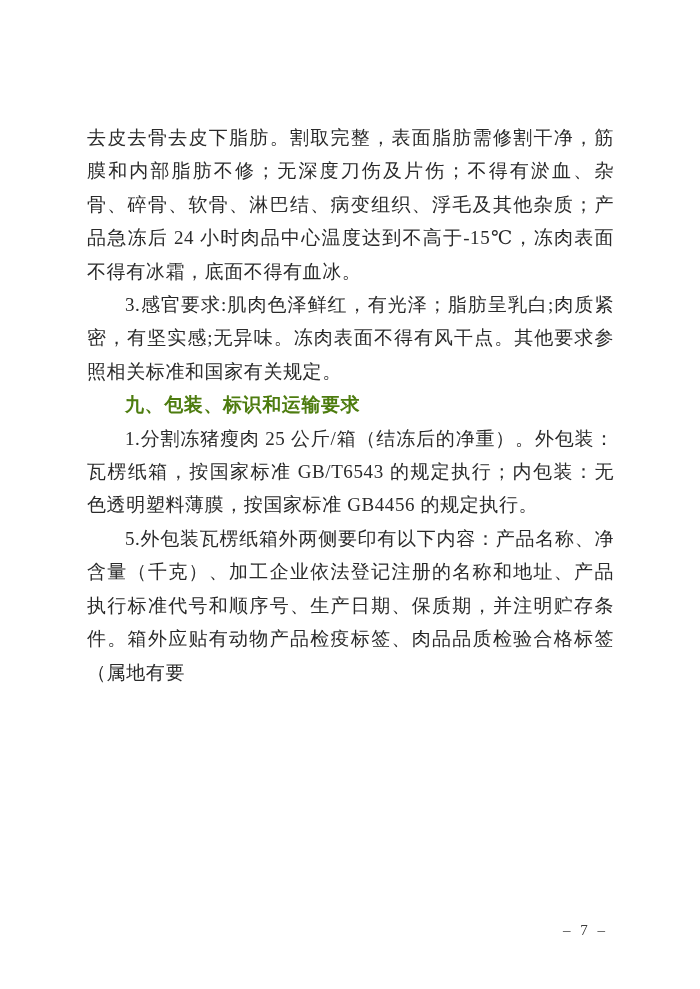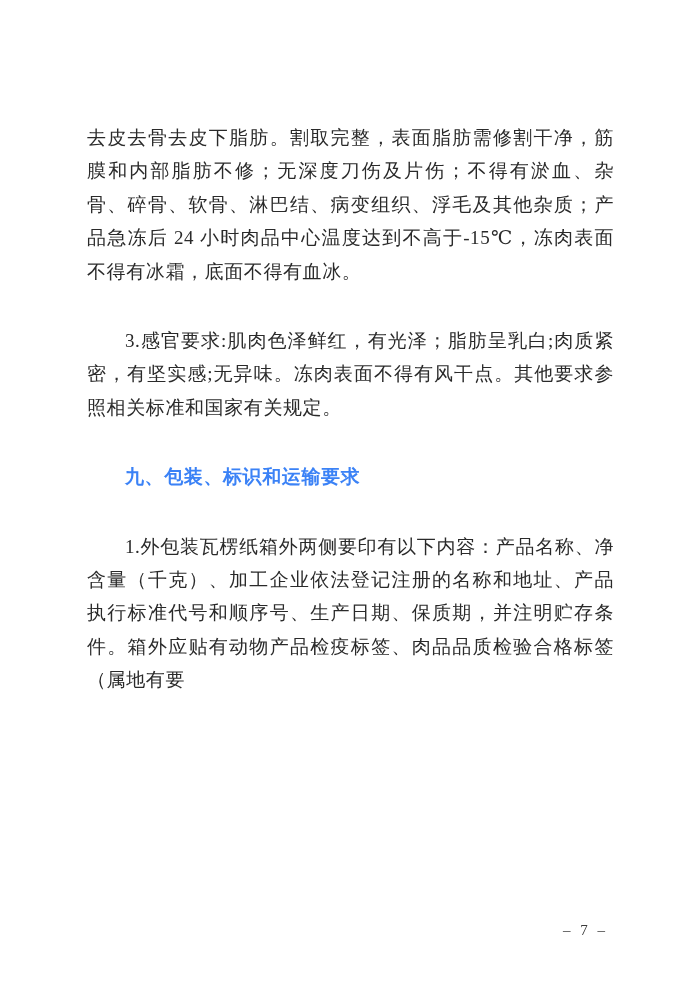--- a/index.html
+++ b/index.html
@@ -27,41 +27,41 @@
     margin: 0;
     font-size: 19px;
     letter-spacing: 0.6px;
     line-height: 33.4px;
     text-align: justify;
     text-justify: inter-character;
     font-family: "Liberation Serif", "DejaVu Serif", serif;
   }
   .indent {
     text-indent: 2em;
-    margin-top: 36px;
   }
   .heading {
     font-family: "Liberation Sans", "DejaVu Sans", sans-serif;
     font-weight: bold;
-    color: #3b82f6;
+    color: #4d7c0f;
   }
   .page-number {
     position: absolute;
     right: 92px;
     bottom: 50px;
     font-size: 15px;
     letter-spacing: 3px;
     color: #3a3a3a;
     font-family: "Liberation Serif", "DejaVu Serif", serif;
   }
 </style>
 </head>
 <body>
 
 <div class="page">
   <div class="content">
     <p class="para">去皮去骨去皮下脂肪。割取完整，表面脂肪需修割干净，筋膜和内部脂肪不修；无深度刀伤及片伤；不得有淤血、杂骨、碎骨、软骨、淋巴结、病变组织、浮毛及其他杂质；产品急冻后 24 小时肉品中心温度达到不高于-15℃，冻肉表面不得有冰霜，底面不得有血冰。</p>
     <p class="para indent">3.感官要求:肌肉色泽鲜红，有光泽；脂肪呈乳白;肉质紧密，有坚实感;无异味。冻肉表面不得有风干点。其他要求参照相关标准和国家有关规定。</p>
     <p class="para indent heading">九、包装、标识和运输要求</p>
-    <p class="para indent">1.外包装瓦楞纸箱外两侧要印有以下内容：产品名称、净含量（千克）、加工企业依法登记注册的名称和地址、产品执行标准代号和顺序号、生产日期、保质期，并注明贮存条件。箱外应贴有动物产品检疫标签、肉品品质检验合格标签（属地有要</p>
+    <p class="para indent">1.分割冻猪瘦肉 25 公斤/箱（结冻后的净重）。外包装：瓦楞纸箱，按国家标准 GB/T6543 的规定执行；内包装：无色透明塑料薄膜，按国家标准 GB4456 的规定执行。</p>
+    <p class="para indent">5.外包装瓦楞纸箱外两侧要印有以下内容：产品名称、净含量（千克）、加工企业依法登记注册的名称和地址、产品执行标准代号和顺序号、生产日期、保质期，并注明贮存条件。箱外应贴有动物产品检疫标签、肉品品质检验合格标签（属地有要</p>
   </div>
   <div class="page-number">– 7 –</div>
 </div>
 
 </body></html>

